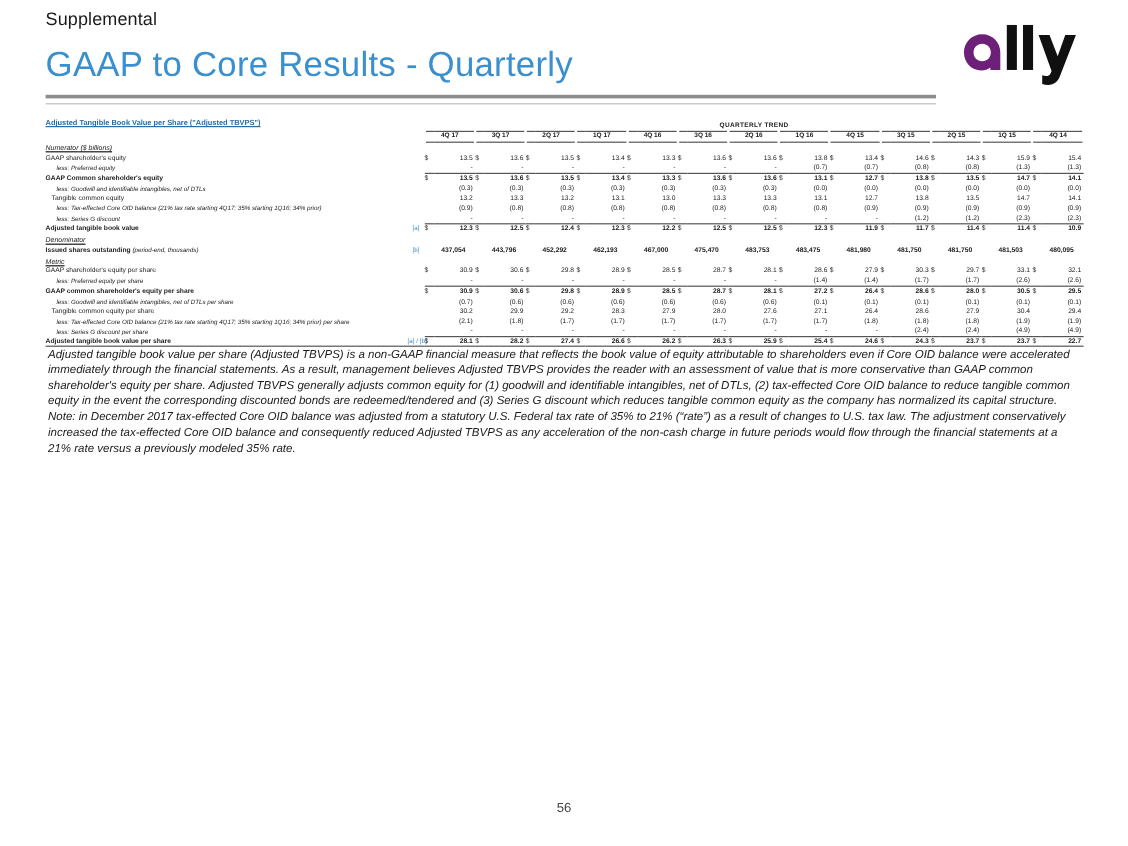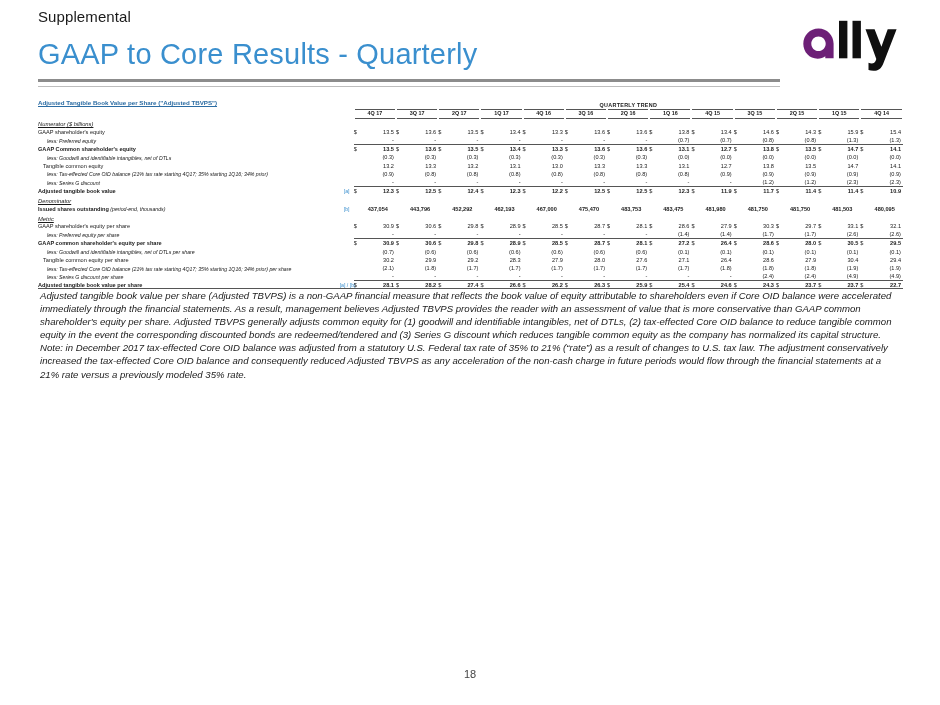--- a/index.html
+++ b/index.html
@@ -768,13 +768,13 @@
         </tr>
       </tbody>
   </table>
 </div>
 
 <div id="narrative">
   <span class="lead">Adjusted tangible book value per share (Adjusted TBVPS)</span><span> is a non-GAAP financial measure that reflects the book value of equity attributable to shareholders even if Core OID balance were accelerated immediately through the financial statements. As a result, management believes Adjusted TBVPS provides the reader with an assessment of value that is more conservative than GAAP common shareholder's equity per share. Adjusted TBVPS generally adjusts common equity for (1) goodwill and identifiable intangibles, net of DTLs, (2) tax-effected Core OID balance to reduce tangible common equity in the event the corresponding discounted bonds are redeemed/tendered and (3) Series G discount which reduces tangible common equity as the company has normalized its capital structure.</span>
   <span>Note: in December 2017 tax-effected Core OID balance was adjusted from a statutory U.S. Federal tax rate of 35% to 21% (“rate”) as a result of changes to U.S. tax law. The adjustment conservatively increased the tax-effected Core OID balance and consequently reduced Adjusted TBVPS as any acceleration of the non-cash charge in future periods would flow through the financial statements at a 21% rate versus a previously modeled 35% rate.</span>
 </div>
 
-<div id="pagenum">18</div>
+<div id="pagenum">56</div>
 
 </body></html>

